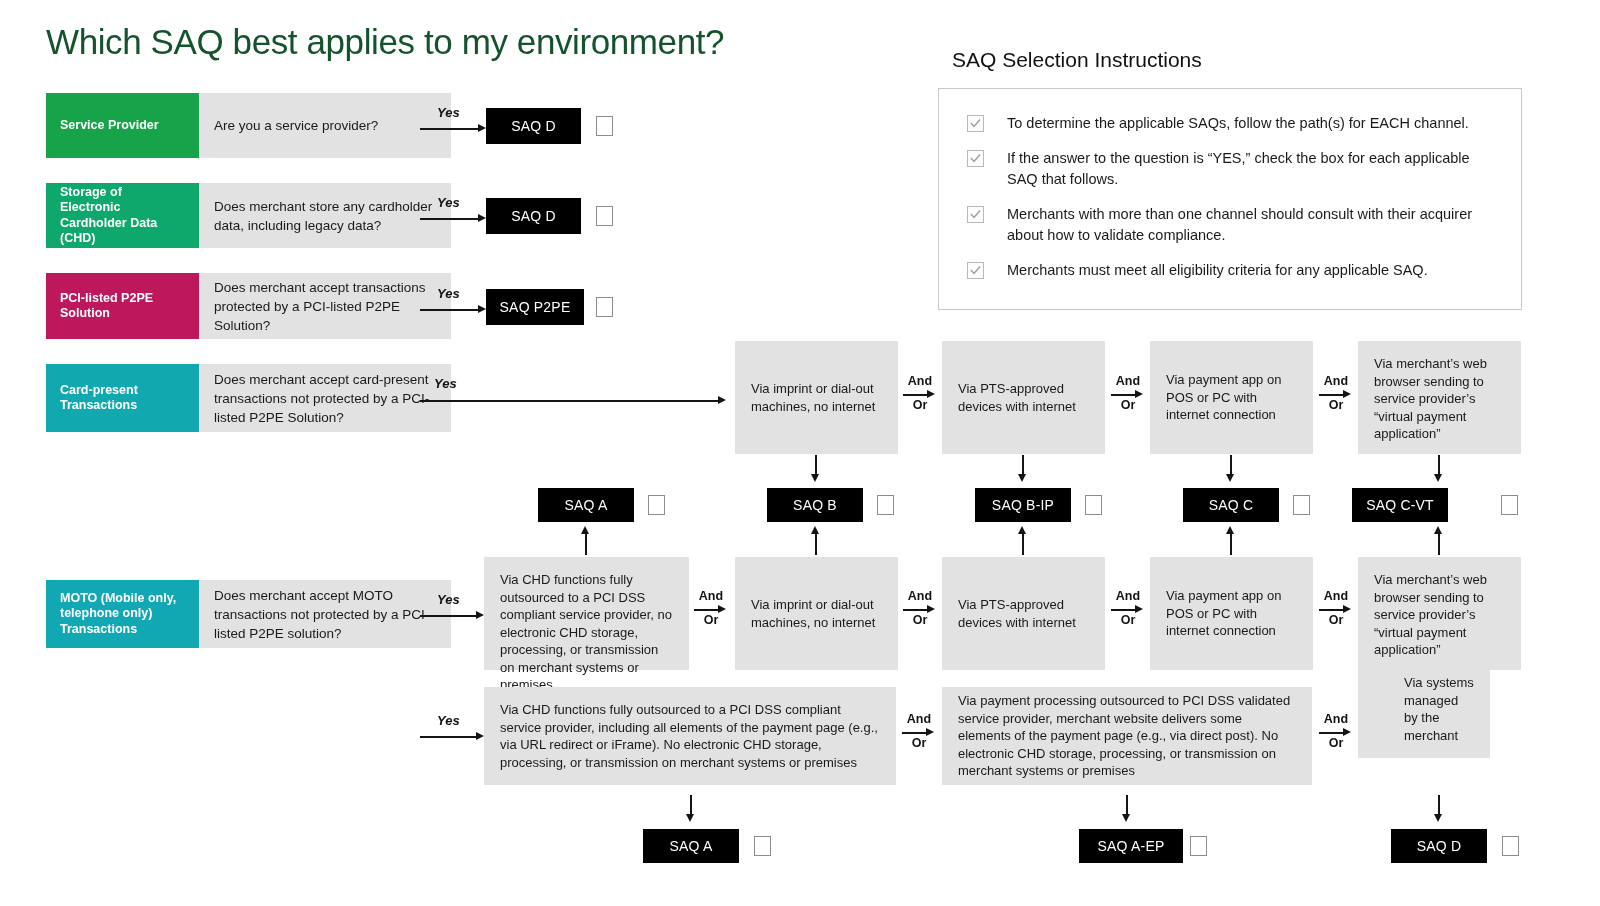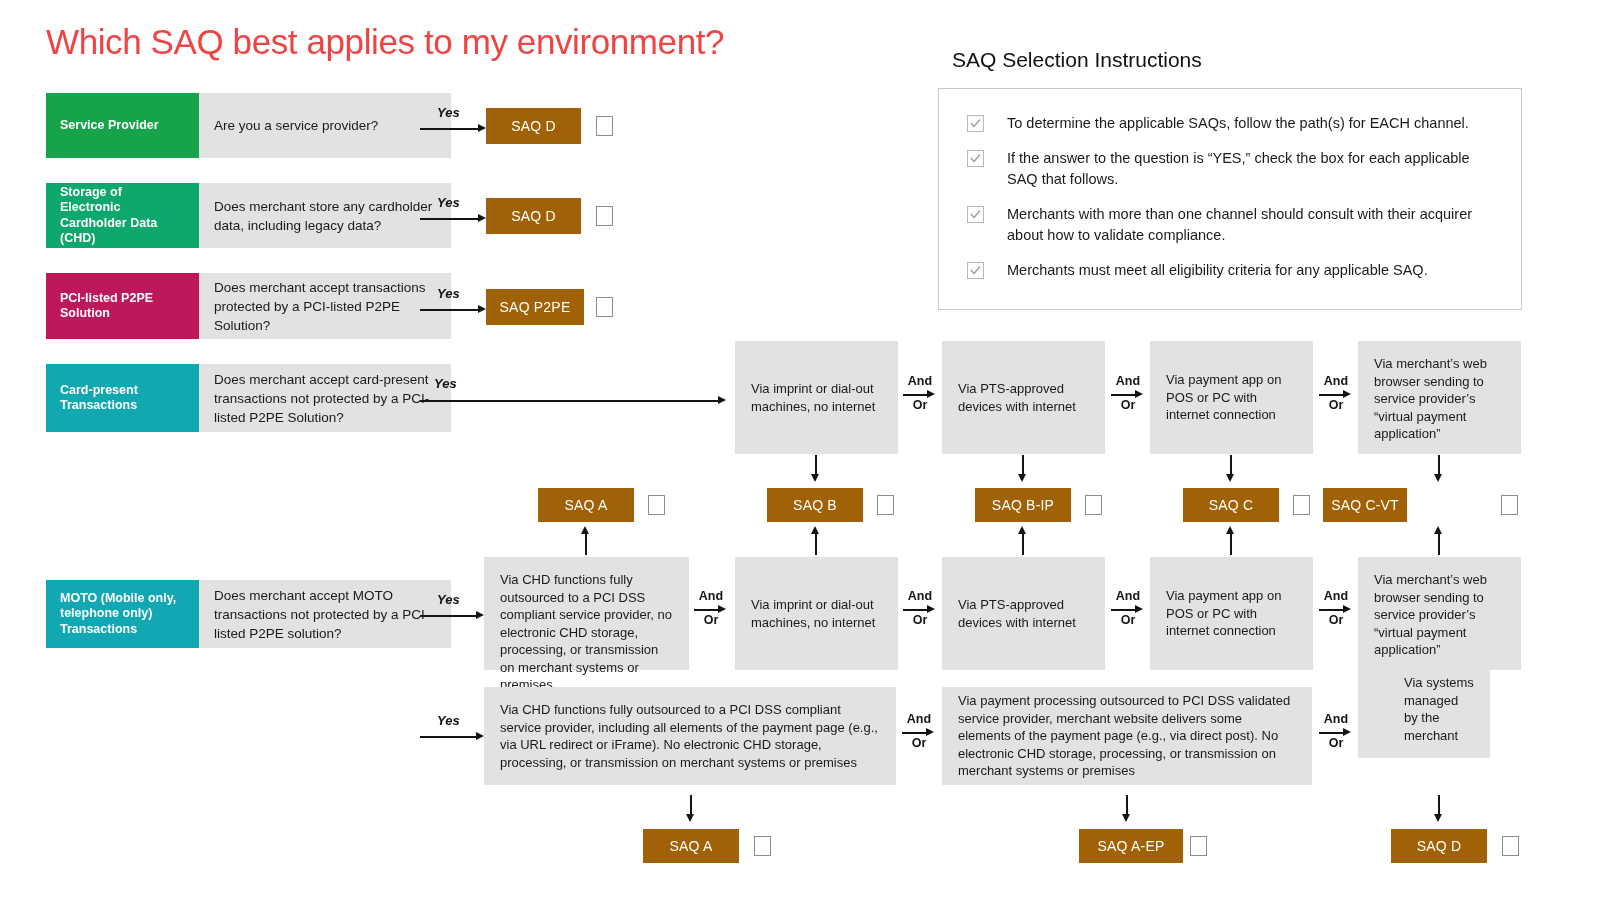--- a/index.html
+++ b/index.html
@@ -17,21 +17,21 @@
     background: #ffffff;
   }
 
   
   .page-title {
     position: absolute;
     left: 46px; top: 22px;
     font-size: 35px;
     font-weight: 400;
     letter-spacing: -0.4px;
-    color: #ef4444;
+    color: #14532d;
     white-space: nowrap;
   }
 
   
   .instr-title {
     position: absolute;
     left: 952px; top: 48px;
     font-size: 21px;
     font-weight: 400;
     color: #111111;
@@ -103,21 +103,21 @@
     padding: 0 16px;
     font-size: 13px;
     line-height: 17.5px;
     color: #1a1a1a;
   }
   .pbox.topalign { align-items: flex-start; padding-top: 14px; }
 
   
   .saq {
     position: absolute;
-    background: #a16207;
+    background: #000000;
     color: #ffffff;
     display: flex;
     align-items: center;
     justify-content: center;
     font-size: 14px;
     letter-spacing: 0.2px;
   }
   .saq-check {
     position: absolute;
     width: 17px; height: 20px;
@@ -296,21 +296,21 @@
 
   <div class="saq" style="left:767px; top:488px; width:96px; height:34px;">SAQ B</div>
   <div class="saq-check" style="left:877px; top:495px;"></div>
 
   <div class="saq" style="left:975px; top:488px; width:96px; height:34px;">SAQ B-IP</div>
   <div class="saq-check" style="left:1085px; top:495px;"></div>
 
   <div class="saq" style="left:1183px; top:488px; width:96px; height:34px;">SAQ C</div>
   <div class="saq-check" style="left:1293px; top:495px;"></div>
 
-  <div class="saq" style="left:1323px; top:488px; width:84px; height:34px;">SAQ C-VT</div>
+  <div class="saq" style="left:1352px; top:488px; width:96px; height:34px;">SAQ C-VT</div>
   <div class="saq-check" style="left:1501px; top:495px;"></div>
 
   <div class="vline" style="left:585px; top:533px; height:22px;"></div>
   <div class="varrow-up" style="left:581px; top:526px;"></div>
   <div class="vline" style="left:815px; top:533px; height:22px;"></div>
   <div class="varrow-up" style="left:811px; top:526px;"></div>
   <div class="vline" style="left:1022px; top:533px; height:22px;"></div>
   <div class="varrow-up" style="left:1018px; top:526px;"></div>
   <div class="vline" style="left:1230px; top:533px; height:22px;"></div>
   <div class="varrow-up" style="left:1226px; top:526px;"></div>

